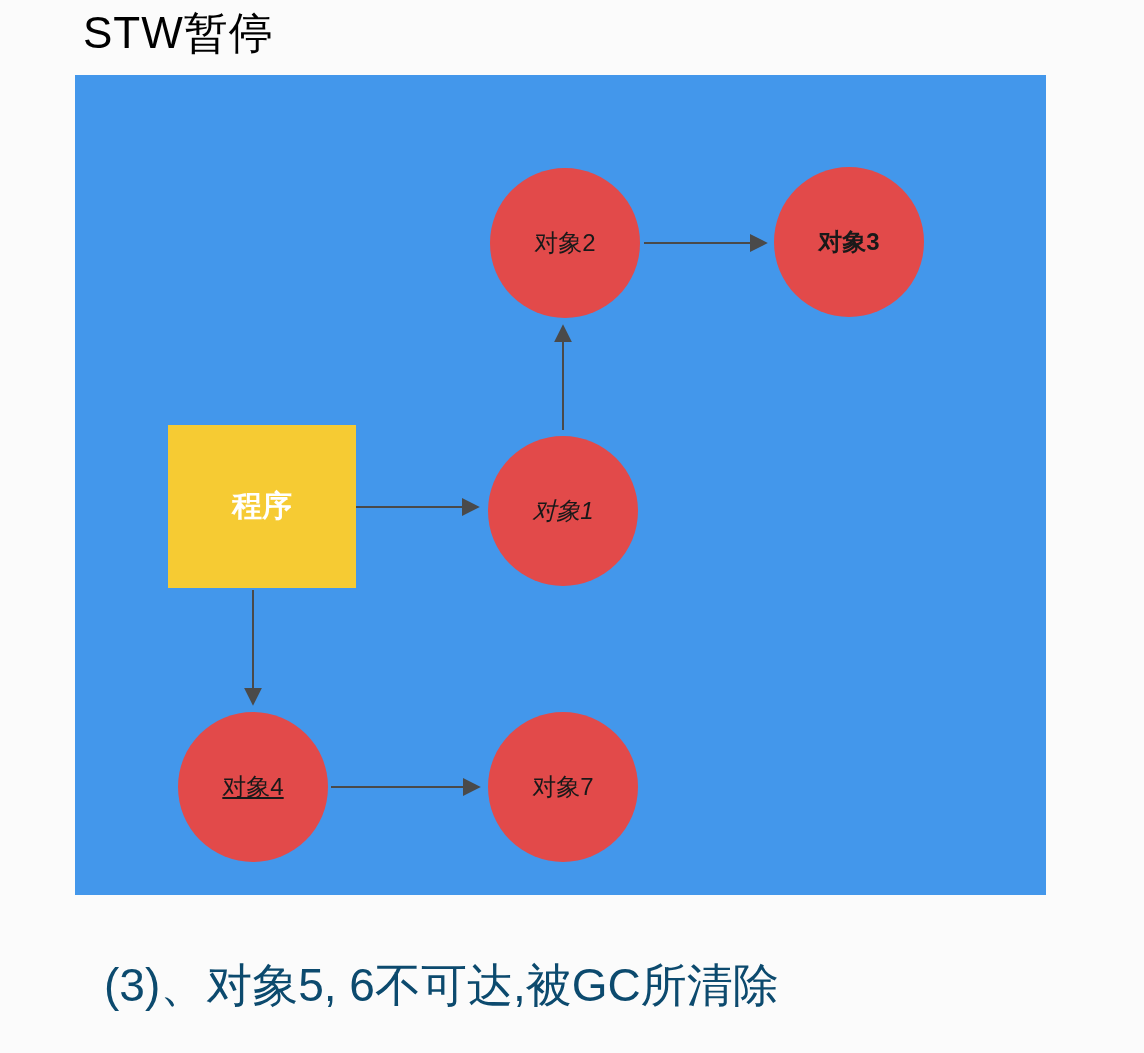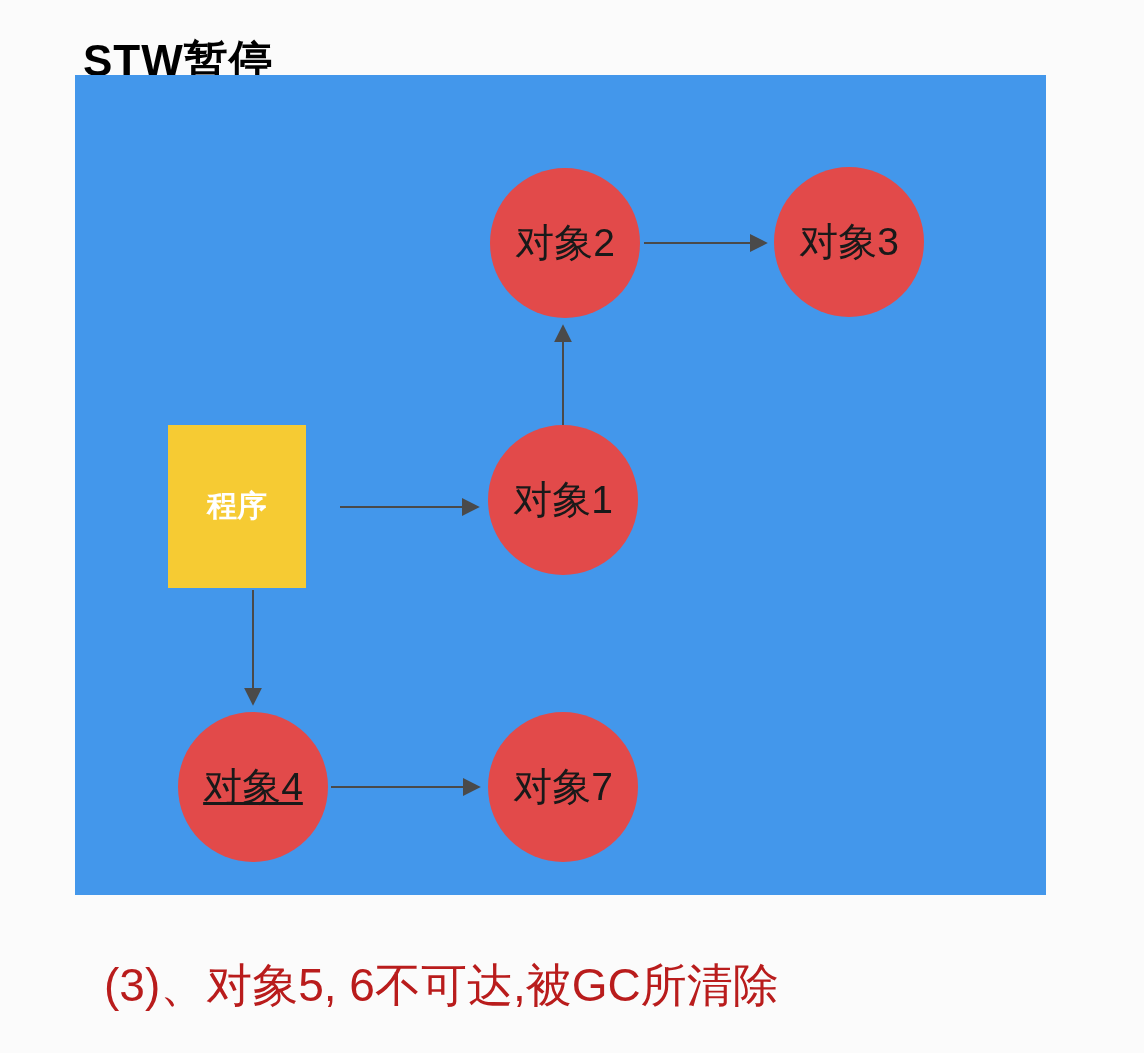--- a/index.html
+++ b/index.html
@@ -8,25 +8,24 @@
     font-family: "Liberation Sans", "DejaVu Sans", sans-serif;
     background: #fbfbfb;
     position: relative;
     overflow: hidden;
   }
   .page-title {
     position: absolute;
     left: 83px;
     top: 4px;
     font-size: 44px;
-    font-weight: bold;
+    font-weight: normal;
     color: #000;
     letter-spacing: 1px;
     white-space: nowrap;
-    margin-top: 28px;
   }
   .panel {
     position: absolute;
     left: 75px;
     top: 75px;
     width: 971px;
     height: 820px;
     background: var(--panel-blue, #4397EB);
   }
   .edges {
@@ -45,50 +44,50 @@
   .edge-head { fill: var(--arrow-gray, #4a4a4a); }
   .node {
     position: absolute;
     width: 150px;
     height: 150px;
     border-radius: 50%;
     background: var(--node-red, #E24A4A);
     display: flex;
     align-items: center;
     justify-content: center;
-    font-size: 39px;
+    font-size: 24px;
     color: #191919;
     white-space: nowrap;
   }
   .program {
     position: absolute;
     left: 168px;
     top: 425px;
-    width: 138px;
+    width: 188px;
     height: 163px;
     background: var(--program-yellow, #F6CB33);
     display: flex;
     align-items: center;
     justify-content: center;
     font-size: 30px;
     font-weight: bold;
     color: #ffffff;
     white-space: nowrap;
   }
   #node-obj2 { left: 490px; top: 168px; }
-  #node-obj3 { left: 774px; top: 167px; }
-  #node-obj1 { left: 488px; top: 425px; }
+  #node-obj3 { left: 774px; top: 167px; font-weight: bold; }
+  #node-obj1 { left: 488px; top: 436px; font-style: italic; }
   #node-obj4 { left: 178px; top: 712px; text-decoration: underline; }
   #node-obj7 { left: 488px; top: 712px; text-align: center; }
   .caption {
     position: absolute;
     left: 104px;
     top: 955px;
     font-size: 46px;
-    color: #b91c1c;
+    color: #0c4a6e;
     white-space: nowrap;
   }
 </style>
 </head>
 <body>
 
 <div>
 
   <h1 class="page-title">STW暂停</h1>
 

